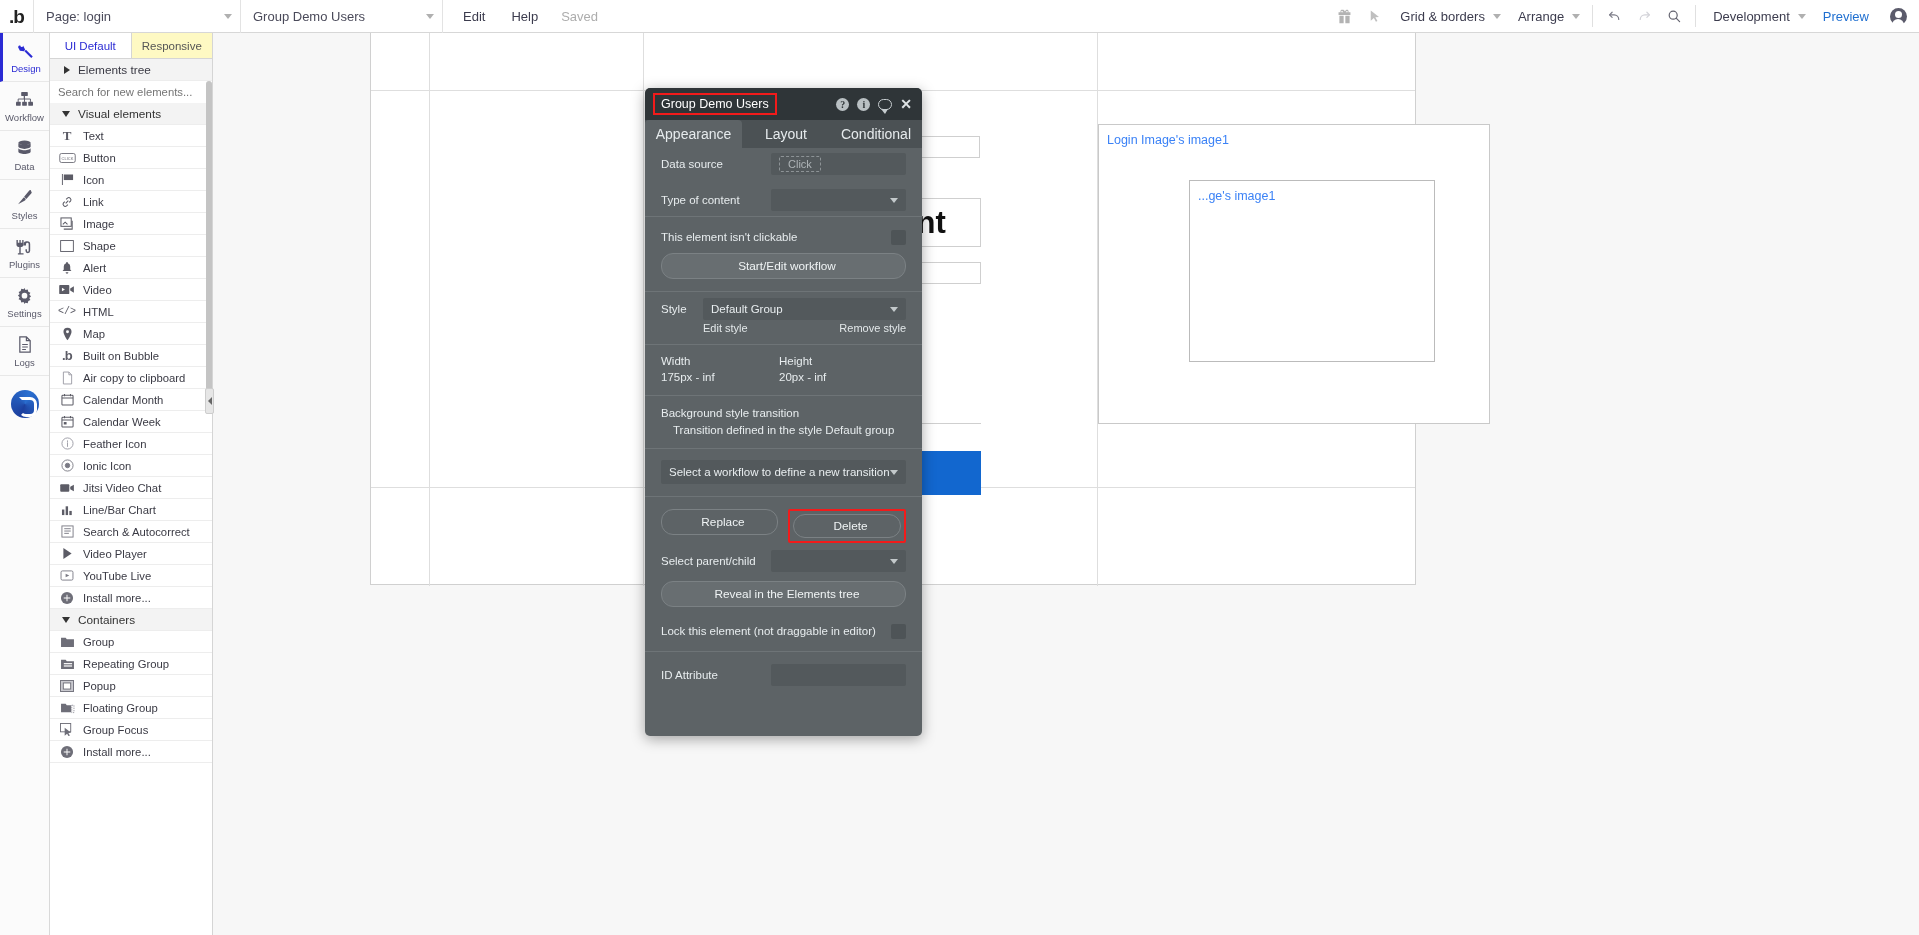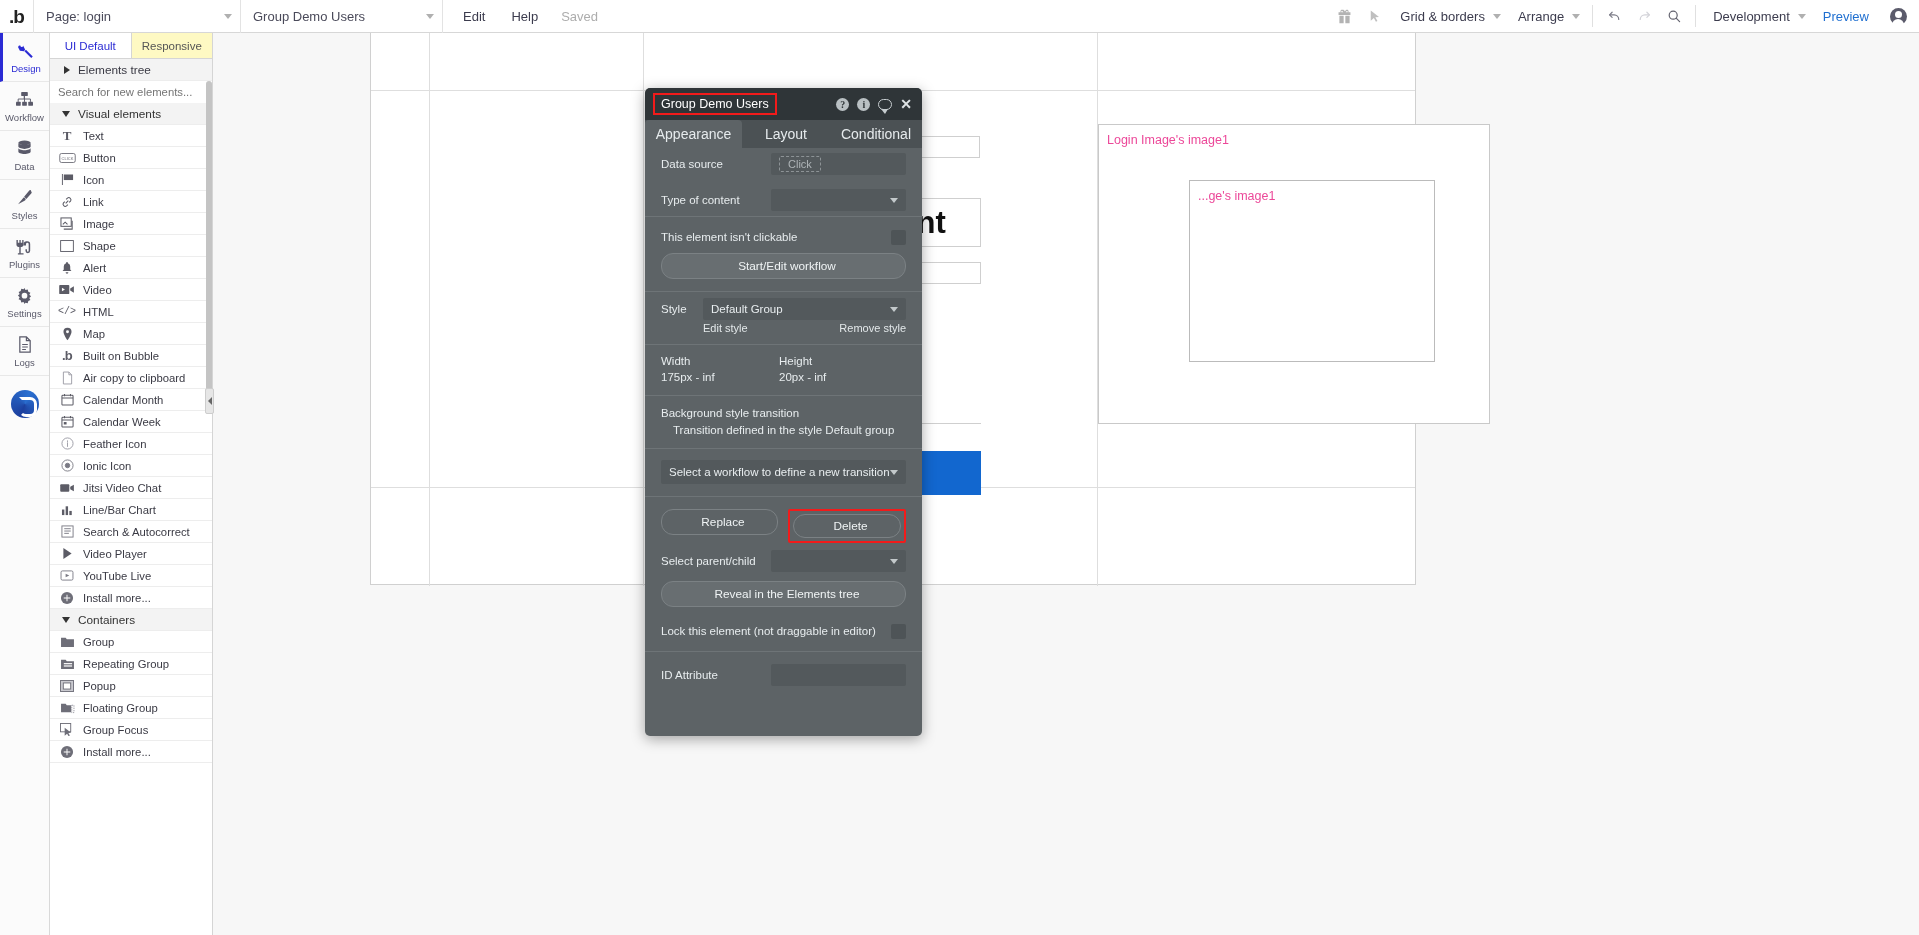--- a/index.html
+++ b/index.html
@@ -123,21 +123,21 @@
   .vline { position: absolute; top: 0; width: 1px; height: 560px; background: #dedede; }
   .hline { position: absolute; left: 0; width: 100%; height: 1px; background: #dedede; }
   .right-col {
     position: absolute; left: 727px; top: 98px; width: 392px; height: 300px;
     border: 1px solid #c9c9c9; background: #fff;
   }
   .right-inner {
     position: absolute; left: 90px; top: 55px; width: 246px; height: 182px;
     border: 1px solid #bbb;
   }
-  .ghost-text { font-size: 12.5px; color: #ec4899; white-space: nowrap; }
+  .ghost-text { font-size: 12.5px; color: #3b82f6; white-space: nowrap; }
   .fb {
     position: absolute; border: 1px solid #cfcfcf; background: #fff;
     display: flex; align-items: center; box-sizing: border-box;
   }
 
   .orange { border: 1.5px solid #e08b28 !important; }
   .orange-label {
     position: absolute; top: -8px; left: 50%; transform: translateX(-50%);
     font-size: 8px; color: #e08b28; background: #fff; padding: 0 3px; line-height: 9px;
   }

